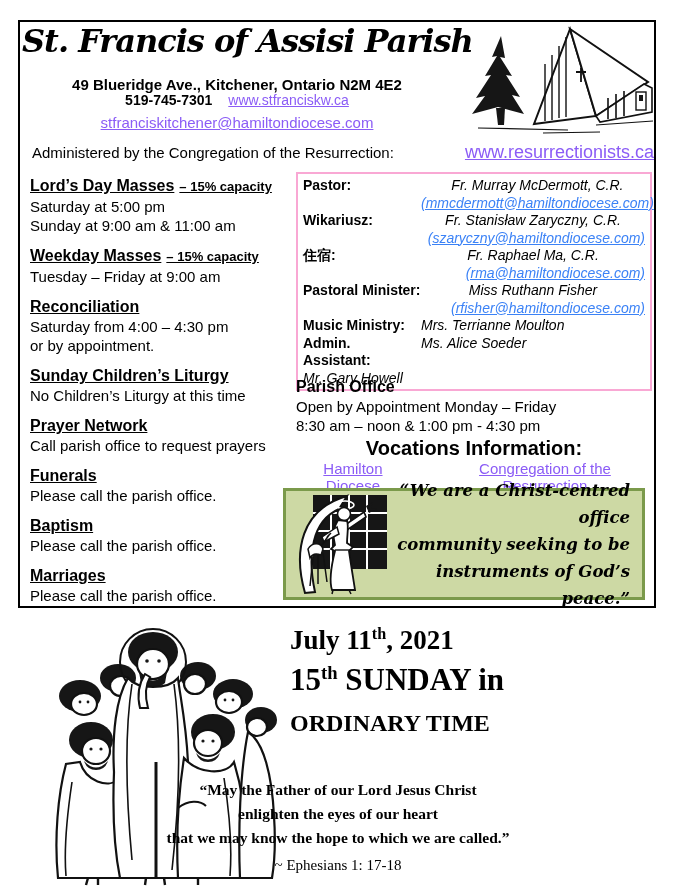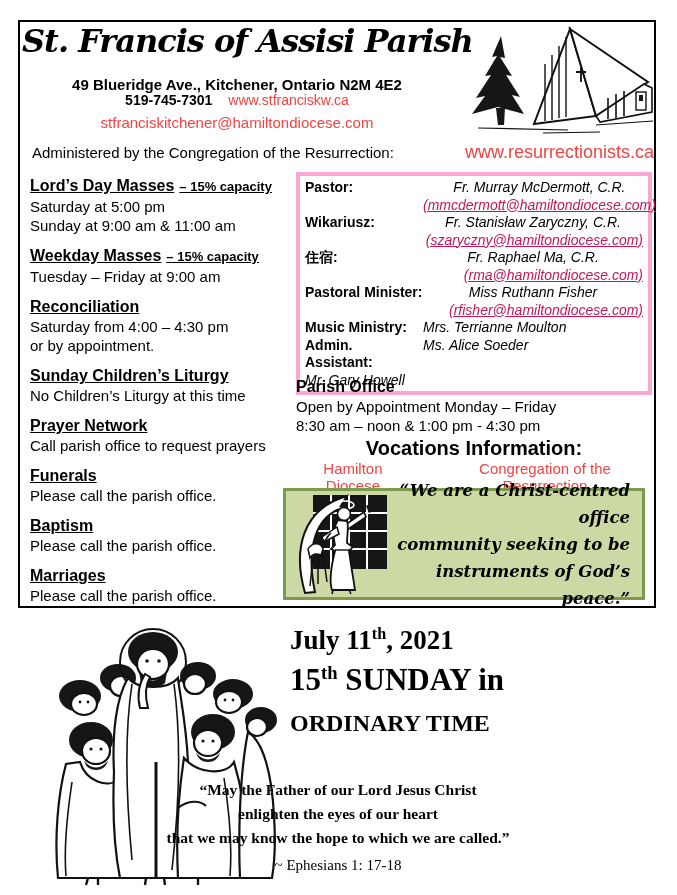--- a/index.html
+++ b/index.html
@@ -8,42 +8,42 @@
   .outer-border{position:absolute;left:18px;top:20px;width:634px;height:584px;border:2px solid #000;}
 
   
   .title{position:absolute;left:22px;top:22px;width:430px;text-align:center;white-space:nowrap;
          font-family:"DejaVu Serif",serif;font-style:italic;font-weight:bold;font-size:32px;letter-spacing:-1px;}
   .addr{position:absolute;left:22px;top:76px;width:430px;text-align:center;font-weight:bold;font-size:15px;}
   .phone-row{position:absolute;left:22px;top:92px;width:430px;display:flex;justify-content:center;gap:16px;
              font-size:14px;align-items:baseline;}
   .phone{font-weight:bold;}
   .email-row{position:absolute;left:22px;top:114px;width:430px;text-align:center;font-size:15px;}
-  a.lnk{color:#ef4444;cursor:pointer;}
+  a.lnk{color:#8b5cf6;text-decoration:underline;cursor:pointer;}
   .admin-row{position:absolute;left:32px;top:142px;width:622px;display:flex;justify-content:space-between;
              align-items:baseline;font-size:15px;}
   .admin-row .big-lnk{font-size:18px;}
   .church-svg{position:absolute;left:448px;top:24px;width:208px;height:112px;}
 
   
   .leftcol{position:absolute;left:30px;top:176px;width:262px;}
   .sec{margin-bottom:11px;}
   .sec h3{margin:0;font-size:16px;line-height:20px;text-decoration:underline;font-weight:bold;}
   .sec h3 .sfx{font-size:13px;margin-left:5px;}
   .sec p{margin:0;font-size:15px;line-height:19px;}
 
   
-  .staff-box{position:absolute;left:296px;top:172px;width:356px;border:4px solid #f9a8d4;
+  .staff-box{position:absolute;left:296px;top:172px;width:356px;border:2px solid #f9a8d4;
              box-sizing:border-box;padding:3px 5px 2px 5px;}
   .srow{display:flex;font-size:14px;line-height:17.5px;}
   .slabel{width:118px;flex:none;font-weight:bold;}
   .sval{flex:1;font-style:italic;}
   .sname{text-align:center;}
   .semail{text-align:right;}
-  .semail a{color:#be185d;text-decoration:underline;font-style:italic;}
+  .semail a{color:#3b82f6;text-decoration:underline;font-style:italic;}
 
   
   .parish-office{position:absolute;left:296px;top:376px;width:356px;text-align:left;}
   .po-title{font-weight:bold;font-size:16px;line-height:21px;}
   .po-line{font-size:15px;line-height:19px;}
   .vocations{position:absolute;left:296px;top:438px;width:356px;text-align:center;}
   .voc-title{font-weight:bold;font-size:20px;line-height:20px;}
   .voc-links{display:flex;justify-content:center;gap:28px;font-size:15px;margin-top:2px;}
 
   

